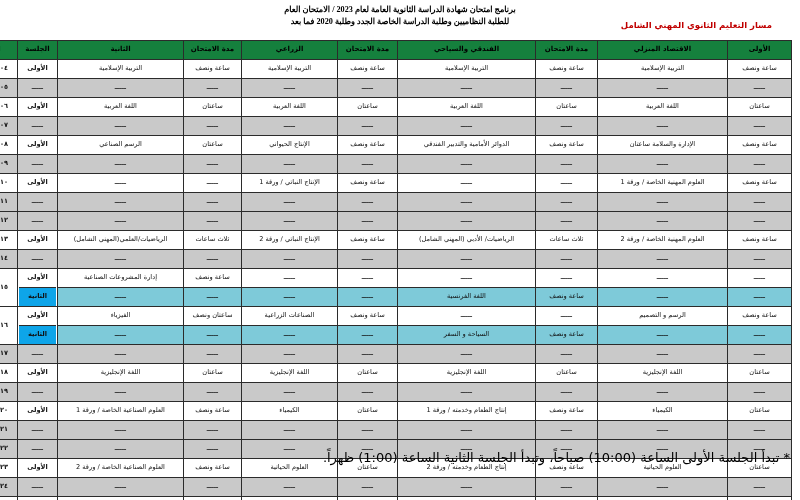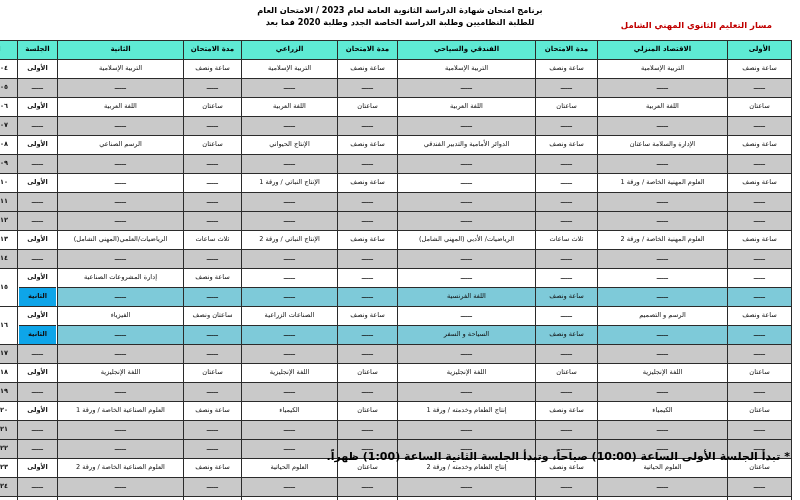--- a/index.html
+++ b/index.html
@@ -15,21 +15,21 @@
   .head-zone{
     position:relative;height:40px;
   }
   .main-title{
     position:absolute;left:0;right:0;top:4px;
     text-align:center;
     font-size:8.2px;line-height:1.5;
     font-weight:bold;color:#000;
     letter-spacing:0px;
   }
-  .main-title .ln{display:block;}
+  .main-title .ln{display:block;font-family:Liberation Serif, serif;}
   .track-title{
     position:absolute;right:28px;top:20px;
     font-size:8.5px;font-weight:bold;color:#c00000;
     white-space:nowrap;
   }
 
   
   .tbl-wrap{
     position:absolute;top:40px;right:8px;left:8px;
     height:405px;
@@ -45,21 +45,21 @@
     border:1px solid #2b2b2b;
     text-align:center;
     vertical-align:middle;
     padding:0 1px;
     height:18px;
     line-height:1.1;
     overflow:hidden;
     white-space:nowrap;
   }
   thead th{
-    background:#5eead4;
+    background:#15803d;
     font-weight:bold;
     font-size:7px;
     height:16px;
     color:#000;
     margin-top:16px;
   }
   tbody tr.shade td{background:#c9c9c9;}
   tbody tr.plain td{background:#ffffff;}
   td.hl{background:#7ecad9 !important;}
   td.dash{font-weight:bold;letter-spacing:-1px;}
@@ -84,21 +84,21 @@
   col.c-dur2{width:60px;}
   col.c-agri{width:96px;}
   col.c-dur3{width:58px;}
   col.c-ind{width:126px;}
   col.c-sess{width:40px;}
   col.c-date{width:56px;}
 
   
   .note{
     position:absolute;right:10px;top:450px;
-    font-size:11px;font-weight:bold;color:#000;
+    font-size:13px;font-weight:normal;color:#000;
     white-space:nowrap;
     text-align:center;
   }
 </style>
 </head>
 <body>
 
 <div class="page">
 
   <div class="head-zone">

